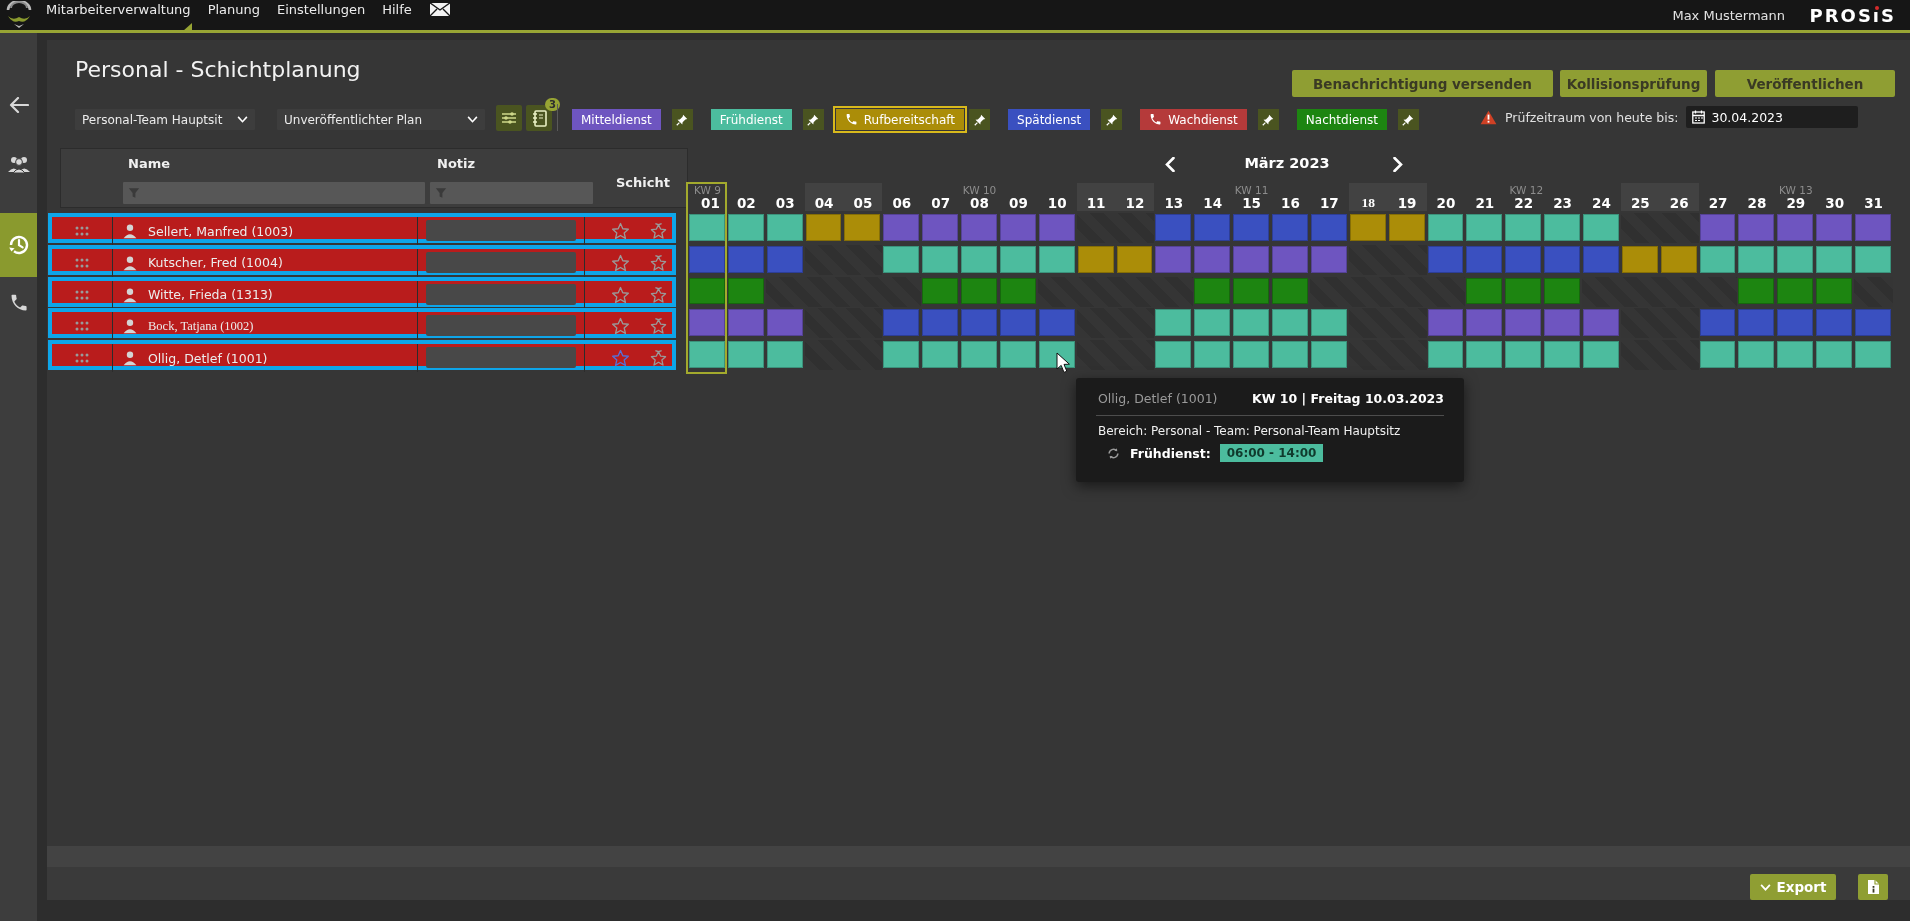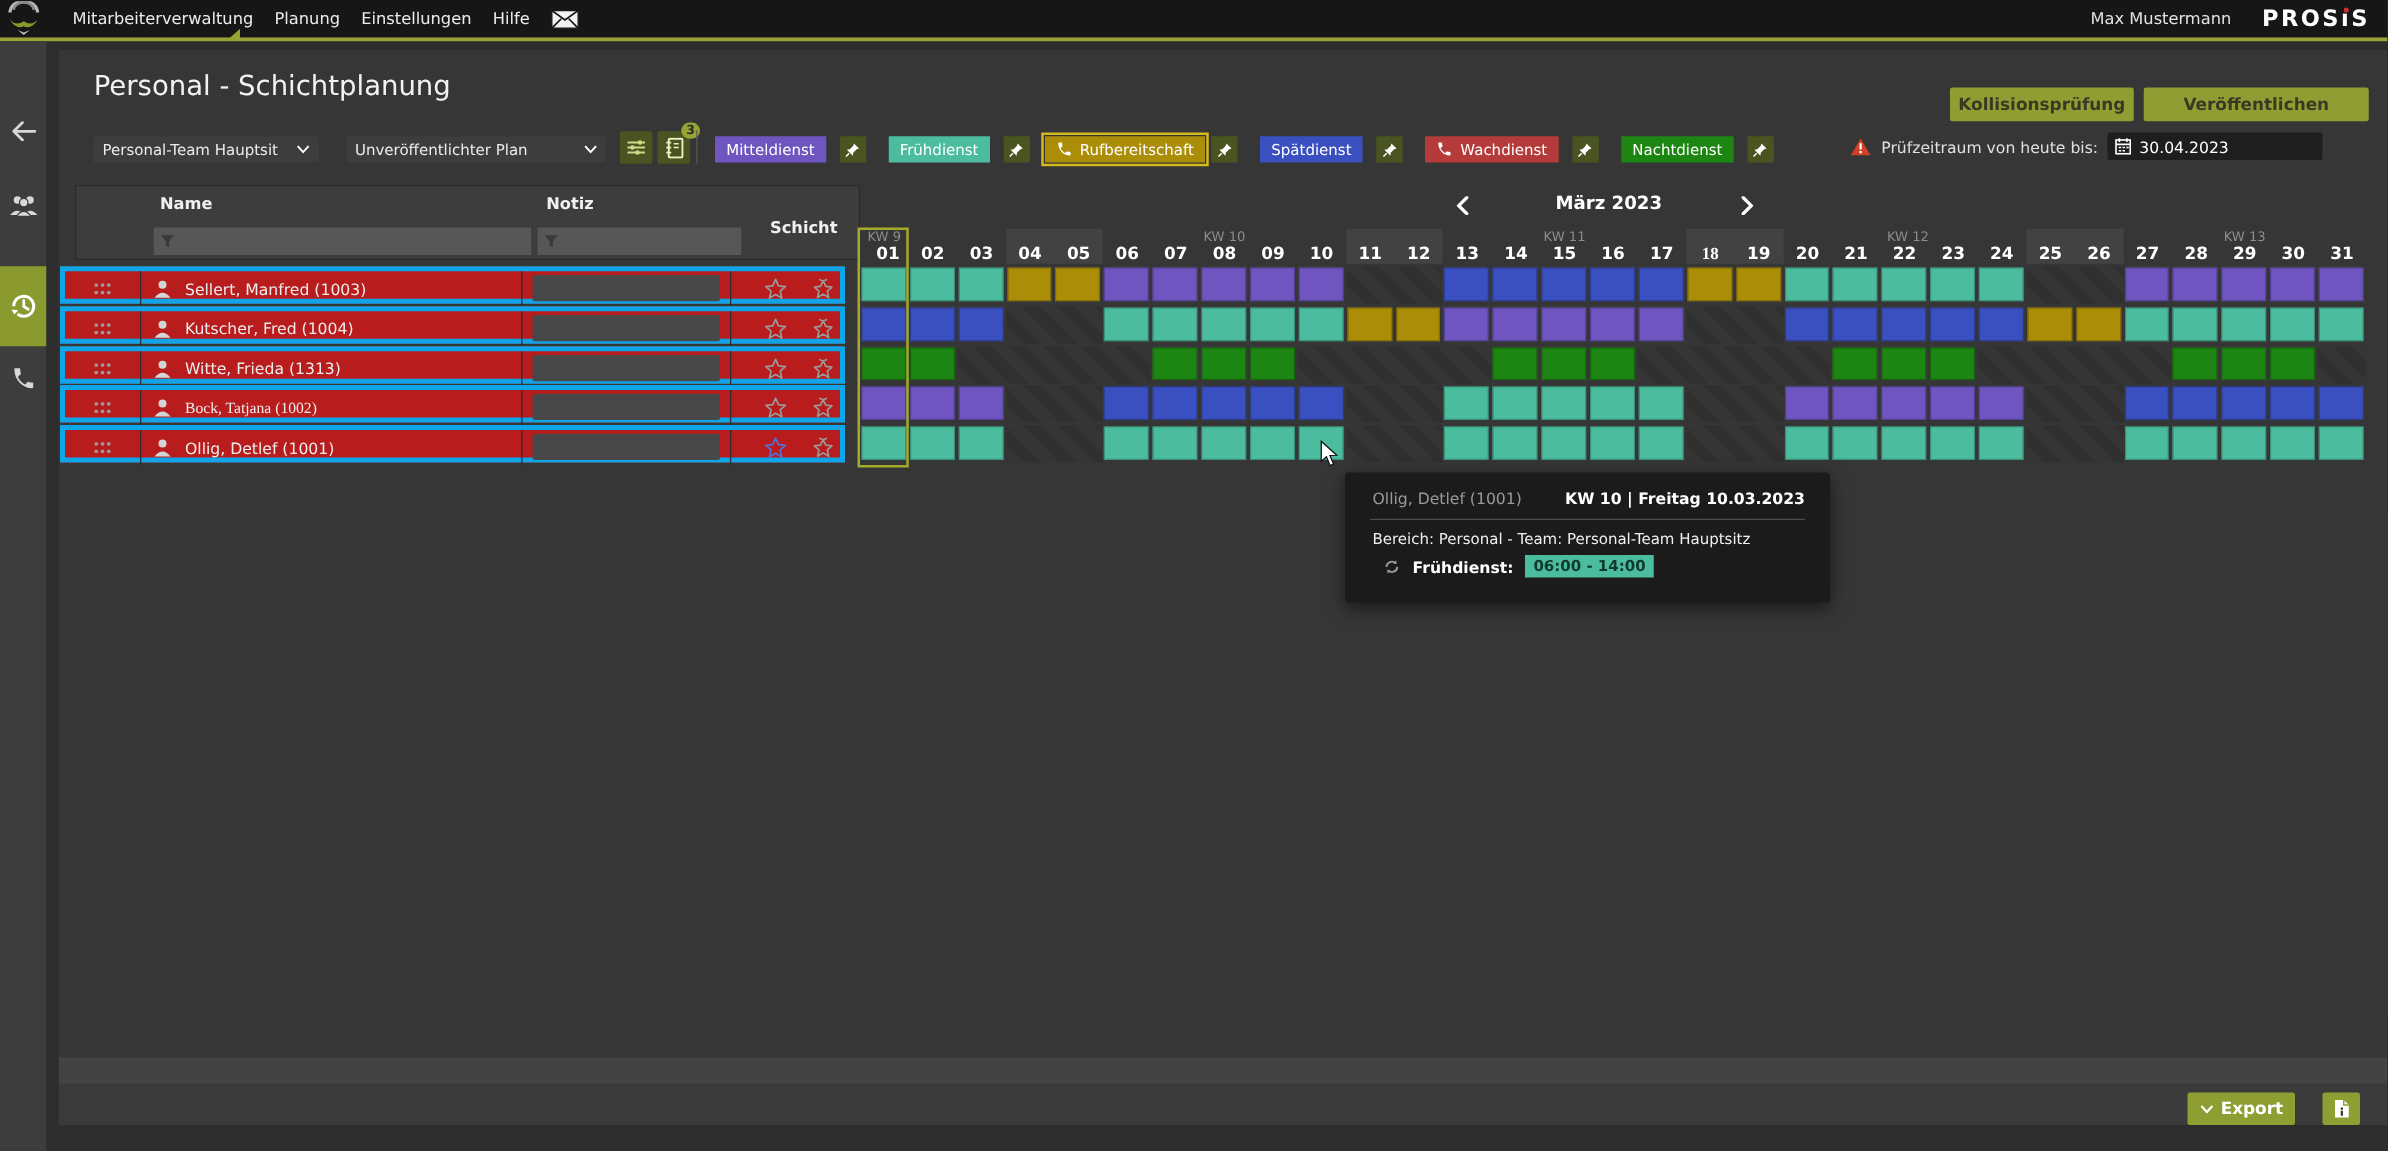--- a/index.html
+++ b/index.html
@@ -4,21 +4,21 @@
 <style>
   html,body{margin:0;padding:0;background:#2d2d2d;}
   #app{position:relative;width:1910px;height:921px;overflow:hidden;
        font-family:"DejaVu Sans","Liberation Sans",sans-serif;color:#e6e6e6;
        -webkit-font-smoothing:antialiased;}
   .abs{position:absolute;}
   
   #topbar{left:0;top:0;width:1910px;height:30px;background:#161616;}
   #accentline{left:0;top:30px;width:1910px;height:3px;background:#97a434;}
   .menu-item{font-size:13px;color:#ececec;display:flex;align-items:center;height:30px;cursor:pointer;}
-  #menu{left:58px;top:0;height:24px;display:flex;gap:17px;align-items:flex-start;}
+  #menu{left:46px;top:0;height:24px;display:flex;gap:17px;align-items:flex-end;}
   #active-tri{left:183px;top:23px;width:0;height:0;border-bottom:8px solid #97a434;border-left:9px solid transparent;}
   #username{right:125px;top:0;height:30px;display:flex;align-items:center;font-size:13px;color:#e2e2e2;}
   #brand{right:14px;top:0;height:30px;display:flex;align-items:center;font-size:18px;font-weight:bold;letter-spacing:2px;color:#fff;}
   .logo-i{position:relative;}
   .logo-i::after{content:'';position:absolute;left:2px;top:1px;width:4px;height:4px;border-radius:50%;background:#d42b2b;}
   
   #sidebar{left:0;top:33px;width:37px;height:888px;background:#3d3d3d;}
   .side-ic{position:absolute;left:0;width:37px;height:40px;display:flex;align-items:center;justify-content:center;cursor:pointer;}
   #side-active{position:absolute;left:0;top:180px;width:37px;height:64px;background:#8a9a2e;display:flex;align-items:center;justify-content:center;cursor:pointer;}
   
@@ -153,20 +153,21 @@
       <svg width="20" height="20" viewBox="0 0 24 24">
           <path d="M6.6 10.8c1.5 2.9 3.8 5.2 6.7 6.7l2.2-2.2c.3-.3.7-.4 1-.2 1.1.4 2.4.6 3.6.6.6 0 1 .4 1 1V20c0 .6-.4 1-1 1C10.9 21 3 13.1 3 3c0-.6.4-1 1-1h3.6c.6 0 1 .4 1 1 0 1.3.2 2.5.6 3.6.1.4 0 .7-.2 1l-2.4 2.2z" fill="#d8d8d8"></path>
         </svg>
     </span>
   </div>
 
   <div class="abs" id="panel"></div>
 
   <div class="abs" id="page-title">Personal - Schichtplanung</div>
 
+  <div class="action-btn" style="left:1292px;width:261px;">Benachrichtigung versenden</div>
   <div class="action-btn" style="left:1560px;width:147px;">Kollisionsprüfung</div>
   <div class="action-btn" style="left:1715px;width:180px;">Veröffentlichen</div>
 
   <div class="dropdown" style="left:75px;width:166px;">
     <span>Personal-Team Hauptsit</span>
     <svg width="11" height="7" viewBox="0 0 12 8">
         <path d="M1 1 L6 6.5 L11 1" fill="none" stroke="#fff" stroke-width="1.8"></path>
       </svg>
   </div>
   <div class="dropdown" style="left:277px;width:194px;">

